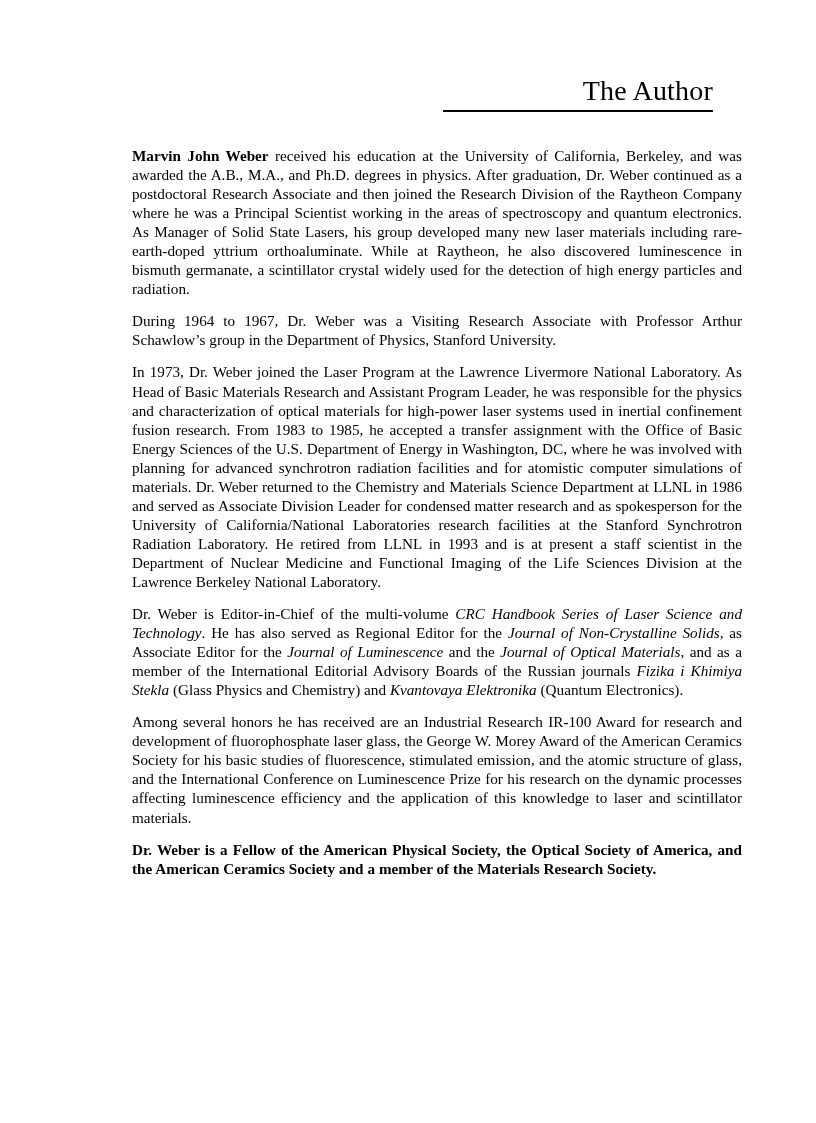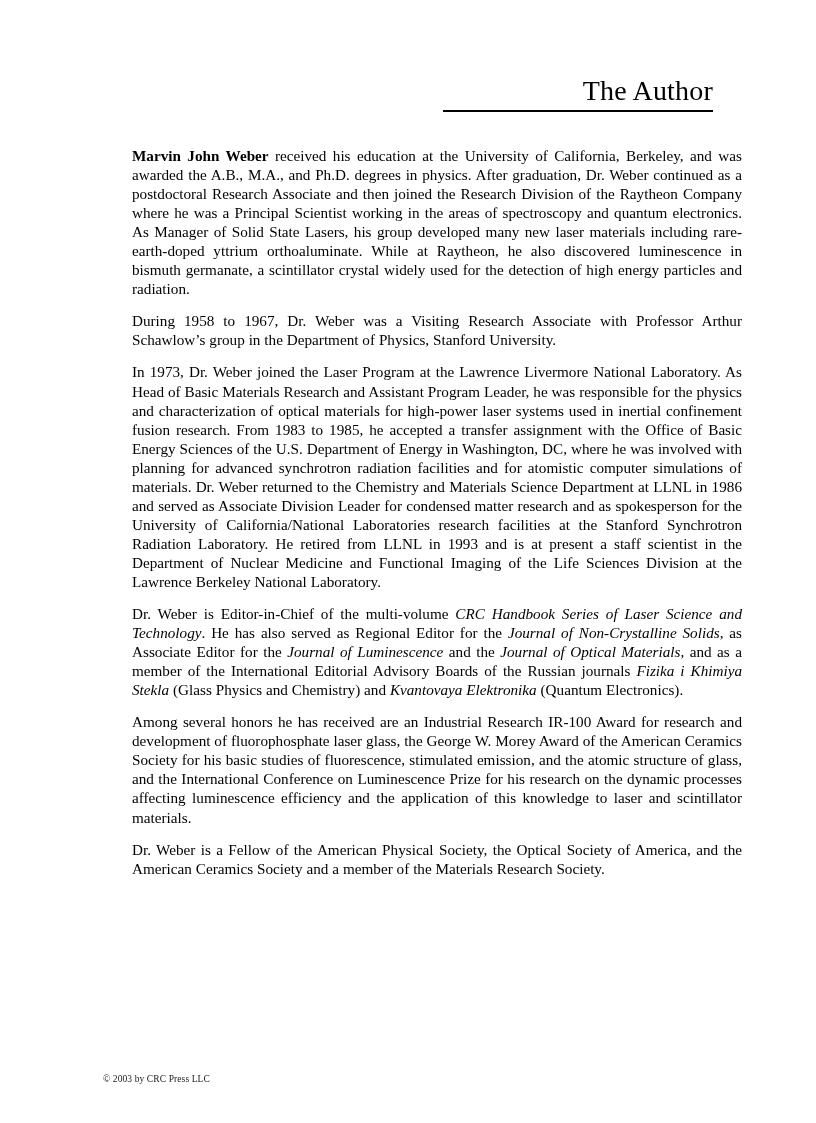--- a/index.html
+++ b/index.html
@@ -60,21 +60,21 @@
   }
   .para {
     font-size: 15.2px;
     line-height: 19.05px;
     text-align: justify;
     text-justify: inter-word;
     margin: 0 0 13px 0;
     hyphens: manual;
     word-spacing: 0.1px;
   }
-  .para:last-child { margin-bottom: 0; }
+  .para:last-child { margin-bottom: 0; font-weight: bold; }
   .para b { font-weight: 700; }
   .para i { font-style: italic; }
 
   
   .footer {
     position: absolute;
     left: 103px;
     top: 1068px;
     width: 400px;
   }
@@ -90,24 +90,21 @@
 
 <div class="page">
 
   <div class="header">
     <span class="header-title">The Author</span>
     <div class="header-rule"></div>
   </div>
 
   <div class="content">
       <p class="para"><b>Marvin John Weber</b><span> received his education at the University of California, Berkeley, and was awarded the A.B., M.A., and Ph.D. degrees in physics. After graduation, Dr. Weber continued as a postdoctoral Research Associate and then joined the Research Division of the Raytheon Company where he was a Principal Scientist working in the areas of spectroscopy and quantum electronics.  As Manager of Solid State Lasers, his group developed many new laser materials including rare-earth-doped yttrium orthoaluminate. While at Raytheon, he also discovered luminescence in bismuth germanate, a scintillator crystal widely used for the detection of high energy particles and radiation.</span></p>
-      <p class="para"><span>During 1958 to 1967, Dr. Weber was a Visiting Research Associate with Professor Arthur Schawlow’s group in the Department of Physics, Stanford University.</span></p>
+      <p class="para"><span>During 1964 to 1967, Dr. Weber was a Visiting Research Associate with Professor Arthur Schawlow’s group in the Department of Physics, Stanford University.</span></p>
       <p class="para"><span>In 1973, Dr. Weber joined the Laser Program at the Lawrence Livermore National Laboratory. As Head of Basic Materials Research and Assistant Program Leader, he was responsible for the physics and characterization of optical materials for high-power laser systems used in inertial confinement fusion research. From 1983 to 1985, he accepted a transfer assignment with the Office of Basic Energy Sciences of the U.S. Department of Energy in Washington, DC, where he was involved with planning for advanced synchrotron radiation facilities and for atomistic computer simulations of materials. Dr. Weber returned to the Chemistry and Materials Science Department at LLNL in 1986 and served as Associate Division Leader for condensed matter research and as spokesperson for the University of California/National Laboratories research facilities at the Stanford Synchrotron Radiation Laboratory. He retired from LLNL in 1993 and is at present a staff scientist in the Department of Nuclear Medicine and Functional Imaging of the Life Sciences Division at the Lawrence Berkeley National Laboratory.</span></p>
       <p class="para"><span>Dr. Weber is Editor-in-Chief of the multi-volume </span><i>CRC Handbook Series of Laser Science and Technology</i><span>. He has also served as Regional Editor for the </span><i>Journal of Non-Crystalline Solids</i><span>, as Associate Editor for the </span><i>Journal of Luminescence</i><span> and the </span><i>Journal of Optical Materials</i><span>, and as a member of the International Editorial Advisory Boards of the Russian journals </span><i>Fizika i Khimiya Stekla</i><span> (Glass Physics and Chemistry) and </span><i>Kvantovaya Elektronika</i><span> (Quantum Electronics).</span></p>
       <p class="para"><span>Among several honors he has received are an Industrial Research IR-100 Award for research and development of fluorophosphate laser glass, the George W. Morey Award of the American Ceramics Society for his basic studies of fluorescence, stimulated emission, and the atomic structure of glass, and the International Conference on Luminescence Prize for his research on the dynamic processes affecting luminescence efficiency and the application of this knowledge to laser and scintillator materials.</span></p>
       <p class="para"><span>Dr. Weber is a Fellow of the American Physical Society, the Optical Society of America, and the American Ceramics Society and a member of the Materials Research Society.</span></p>
     </div>
 
-  <div class="footer">
-    <span class="copyright">© 2003 by CRC Press LLC</span>
-  </div>
 
 </div>
 
 </body></html>

